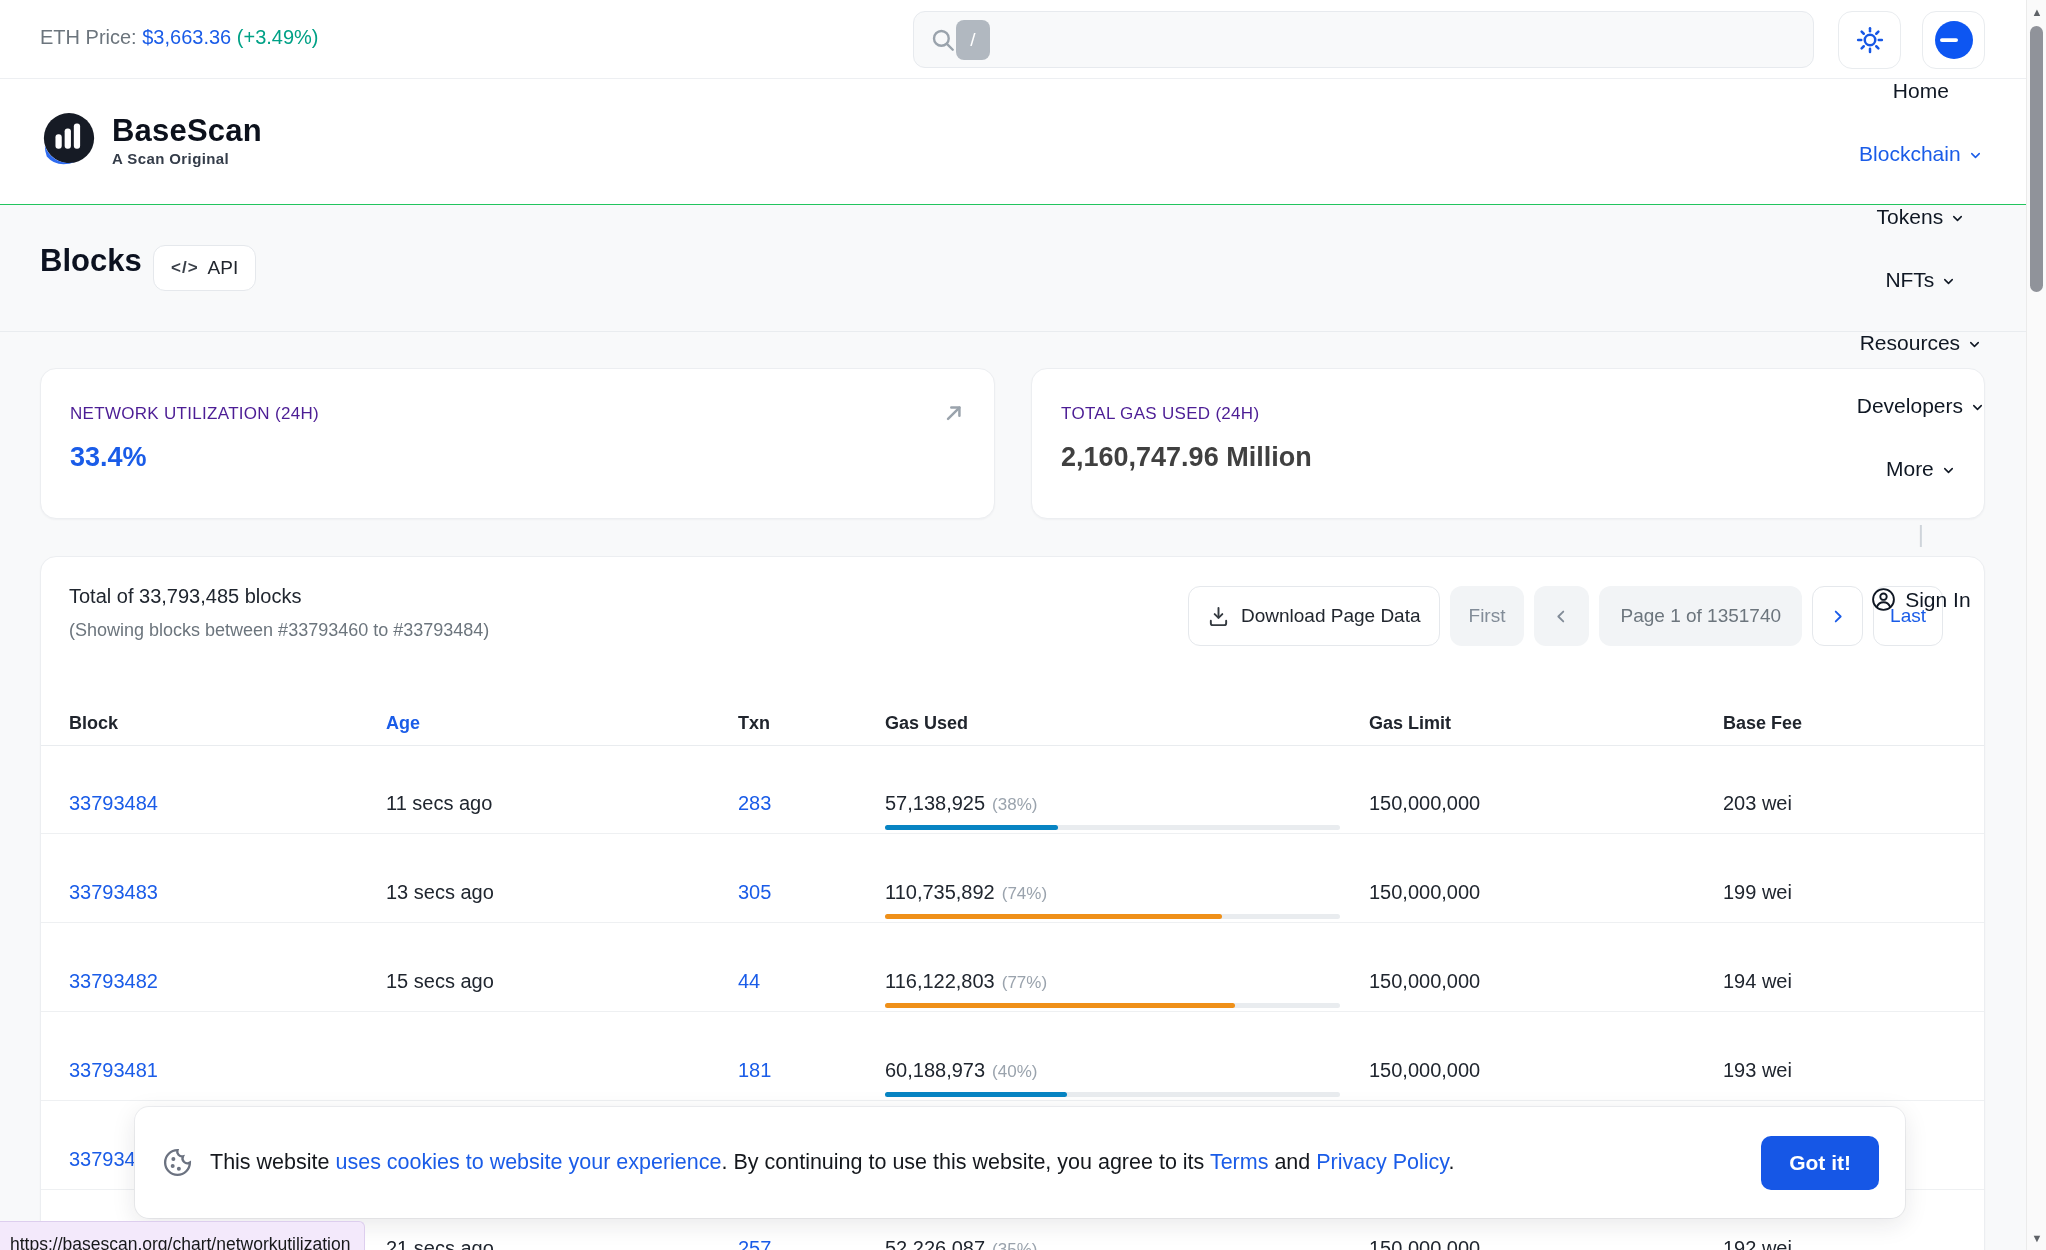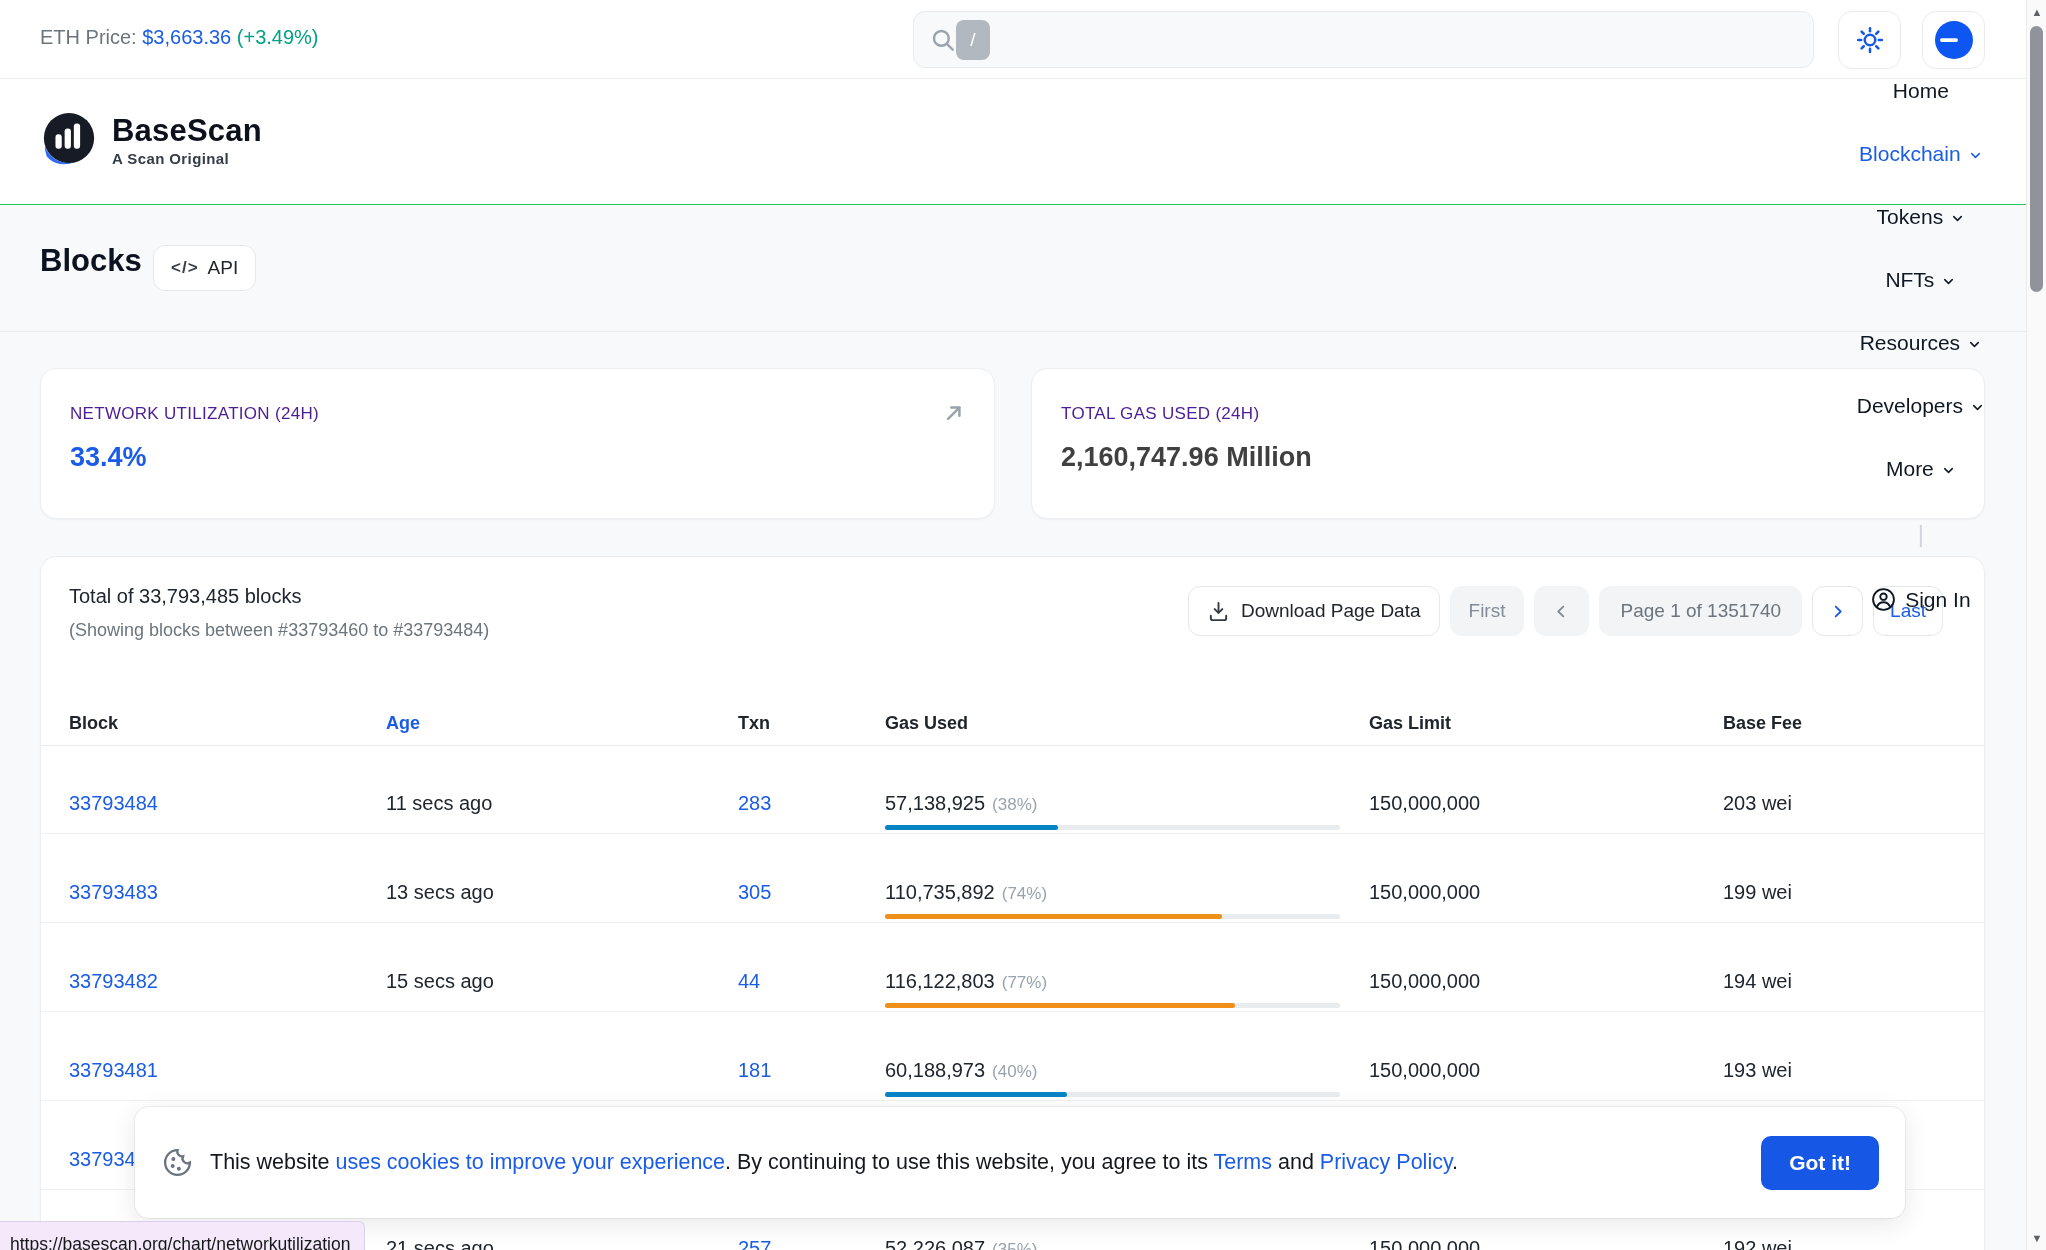--- a/index.html
+++ b/index.html
@@ -43,21 +43,21 @@
   .stat-label { position:absolute; left:29px; top:35px; font-size:17px; color:#4c1d95; letter-spacing:.3px; }
   .stat-value { position:absolute; left:29px; top:73px; font-size:27px; font-weight:bold; }
   .card1 .stat-value { color:#1a5ce8; }
   .card2 .stat-value { color:#404040; }
   .arrow-icon { position:absolute; right:27px; top:31px; cursor:pointer; }
   
   .tablecard { position:absolute; left:40px; top:556px; width:1945px; height:740px; background:#fff; border:1px solid #eceef1; border-radius:16px 16px 0 0; box-shadow:0 1px 2px rgba(16,24,40,.04); z-index:1; }
   .tc-total { position:absolute; left:28px; top:28px; font-size:20px; color:#20262f; }
   .tc-showing { position:absolute; left:28px; top:63px; font-size:18px; color:#6c757d; }
   .toolbar { position:absolute; right:41px; top:29px; display:flex; gap:10px; }
-  .btn { height:50px; border-radius:12px; display:flex; align-items:center; font-size:19px; white-space:nowrap; }
+  .btn { height:60px; border-radius:12px; display:flex; align-items:center; font-size:19px; white-space:nowrap; }
   .btn-download { background:#fff; border:1px solid #e5e8ec; color:#21262e; padding:0 18px; gap:11px; cursor:pointer; }
   .pill-gray { background:#f2f4f6; color:#828c98; padding:0 19px; }
   .pill-page { background:#f2f4f6; color:#6c757d; padding:0 21px; }
   .btn-nav { background:#fff; border:1px solid #e5e8ec; color:#1a5ce8; padding:0 16px; cursor:pointer; }
   .thead-line { position:absolute; left:0; top:188px; width:100%; height:1px; background:#e9ecef; }
   .th { position:absolute; top:156px; font-size:18px; font-weight:bold; color:#20252d; white-space:nowrap; }
   .th.blue { color:#1a5ce8; cursor:pointer; }
   .rows { position:absolute; left:0; top:188px; width:100%; }
   .trow { position:relative; width:100%; height:89px; border-bottom:1px solid #eef0f2; }
   .cell { position:absolute; top:47px; font-size:20px; white-space:nowrap; color:#20262f; }
@@ -329,21 +329,21 @@
 
 <div class="cookie">
   <span style="display:flex">
     <svg width="33" height="33" viewBox="0 0 24 24" fill="none" stroke="#6b7280" stroke-width="1.7" stroke-linecap="round">
         <path d="M21 12 A9 9 0 1 1 12 3 A3.5 3.5 0 0 0 16 7.5 A3.5 3.5 0 0 0 21 12 Z"></path>
         <circle cx="9" cy="9.5" r="0.6" fill="#6b7280"></circle>
         <circle cx="8.5" cy="14.5" r="0.6" fill="#6b7280"></circle>
         <circle cx="13" cy="16.5" r="0.6" fill="#6b7280"></circle>
       </svg>
   </span>
-  <span class="cookie-text" id="cookie-text"><span>This website </span><span class="lnk">uses cookies to improve your experience</span><span>. By continuing to use this website, you agree to its </span><span class="lnk">Terms</span><span> and </span><span class="lnk">Privacy Policy</span><span>.</span></span>
+  <span class="cookie-text" id="cookie-text"><span>This website </span><span class="lnk">uses cookies to website your experience</span><span>. By continuing to use this website, you agree to its </span><span class="lnk">Terms</span><span> and </span><span class="lnk">Privacy Policy</span><span>.</span></span>
   <button class="gotit">Got it!</button>
 </div>
 
 <div class="urltip">https://basescan.org/chart/networkutilization</div>
 
 <div class="scrollbar">
   <span class="sb-arrow sb-up">▲</span>
   <span class="sb-thumb"></span>
   <span class="sb-arrow sb-down">▼</span>
 </div>

